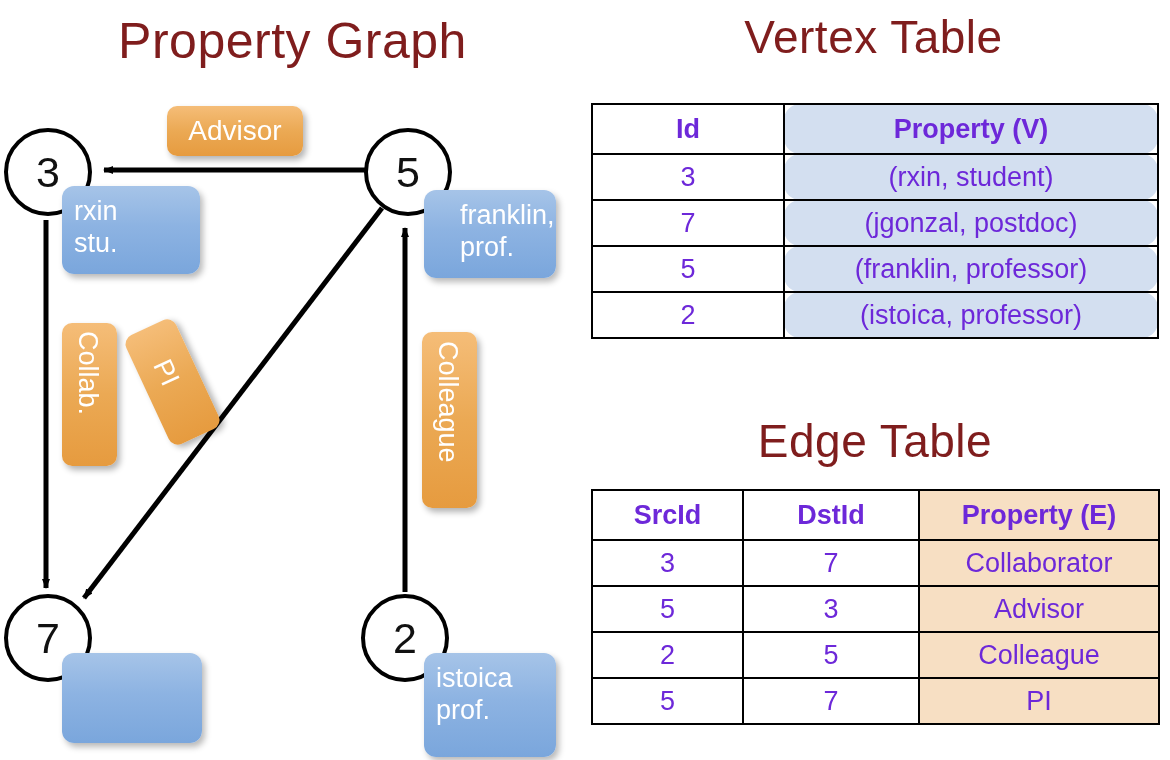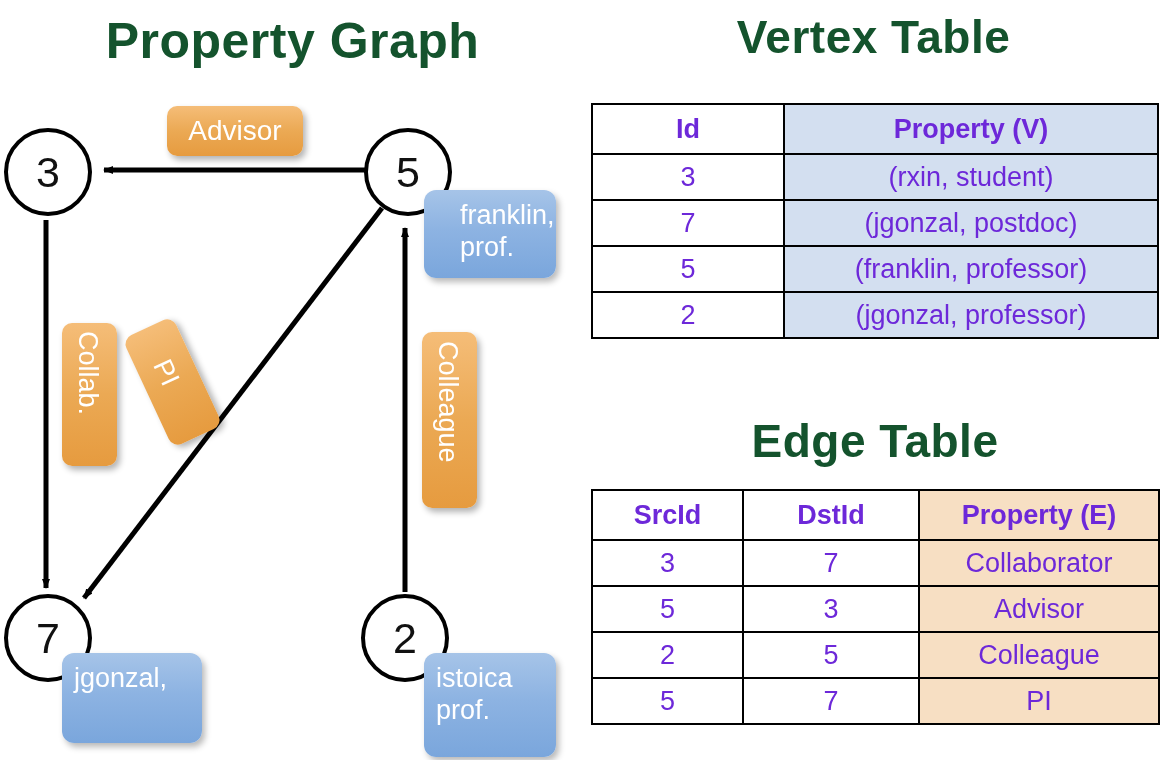--- a/index.html
+++ b/index.html
@@ -13,22 +13,22 @@
     position: relative;
     overflow: hidden;
     font-family: "Liberation Sans", sans-serif;
     color: #000000;
   }
 
   
   .title {
     position: absolute;
     font-family: "Liberation Sans", sans-serif;
-    font-weight: 700;
-    color: #14532d;
+    font-weight: 400;
+    color: #7f1d1d;
     white-space: nowrap;
     letter-spacing: 0.5px;
   }
   #title-property-graph {
     left: 0; top: 12px;
     width: 585px;
     text-align: center;
     font-size: 50px;
   }
   #title-vertex-table {
@@ -178,21 +178,21 @@
     font-weight: 300;
     font-size: 27px;
     color: #6d28d9;
     background: #ffffff;
   }
   .data-table th {
     font-weight: bold;
     font-size: 27px;
     height: 48px;
   }
-  .cell-prop-v { background: #d3dff0 !important; }
+  .cell-prop-v { background: #d3dff0 !important; border-radius: 16px; }
   .cell-prop-e { background: #f7dfc3 !important; }
 
   #vertex-table {
     left: 591px; top: 103px;
     width: 566px;
   }
   #vertex-table col.c-id   { width: 192px; }
   #vertex-table col.c-prop { width: 374px; }
 
   #edge-table {
@@ -233,26 +233,29 @@
   <div class="node" id="node-5">
     <span class="node-label">5</span>
   </div>
   <div class="node" id="node-7">
     <span class="node-label">7</span>
   </div>
   <div class="node" id="node-2">
     <span class="node-label">2</span>
   </div>
 
+  <div class="prop-box" id="prop-rxin">
+    <div>rxin</div>
+    <div>stu.</div>
+  </div>
   <div class="prop-box" id="prop-franklin">
     <div>franklin,</div>
     <div>prof.</div>
   </div>
   <div class="prop-box" id="prop-jgonzal">
-    <div>jgonzal,</div>
   </div>
   <div class="prop-box" id="prop-istoica">
     <div>istoica</div>
     <div>prof.</div>
   </div>
 
   <div class="edge-box" id="edge-box-advisor">
     <span class="edge-box-label">Advisor</span>
   </div>
   <div class="edge-box" id="edge-box-collab">
@@ -287,21 +290,21 @@
     <tr>
       <td>7</td>
       <td class="cell-prop-v">(jgonzal, postdoc)</td>
     </tr>
     <tr>
       <td>5</td>
       <td class="cell-prop-v">(franklin, professor)</td>
     </tr>
     <tr>
       <td>2</td>
-      <td class="cell-prop-v">(jgonzal, professor)</td>
+      <td class="cell-prop-v">(istoica, professor)</td>
     </tr>
   </tbody>
 </table>
 
 <div class="title" id="title-edge-table">Edge Table</div>
 
 <table class="data-table" id="edge-table">
   <colgroup>
       <col class="c-src">
       <col class="c-dst">

